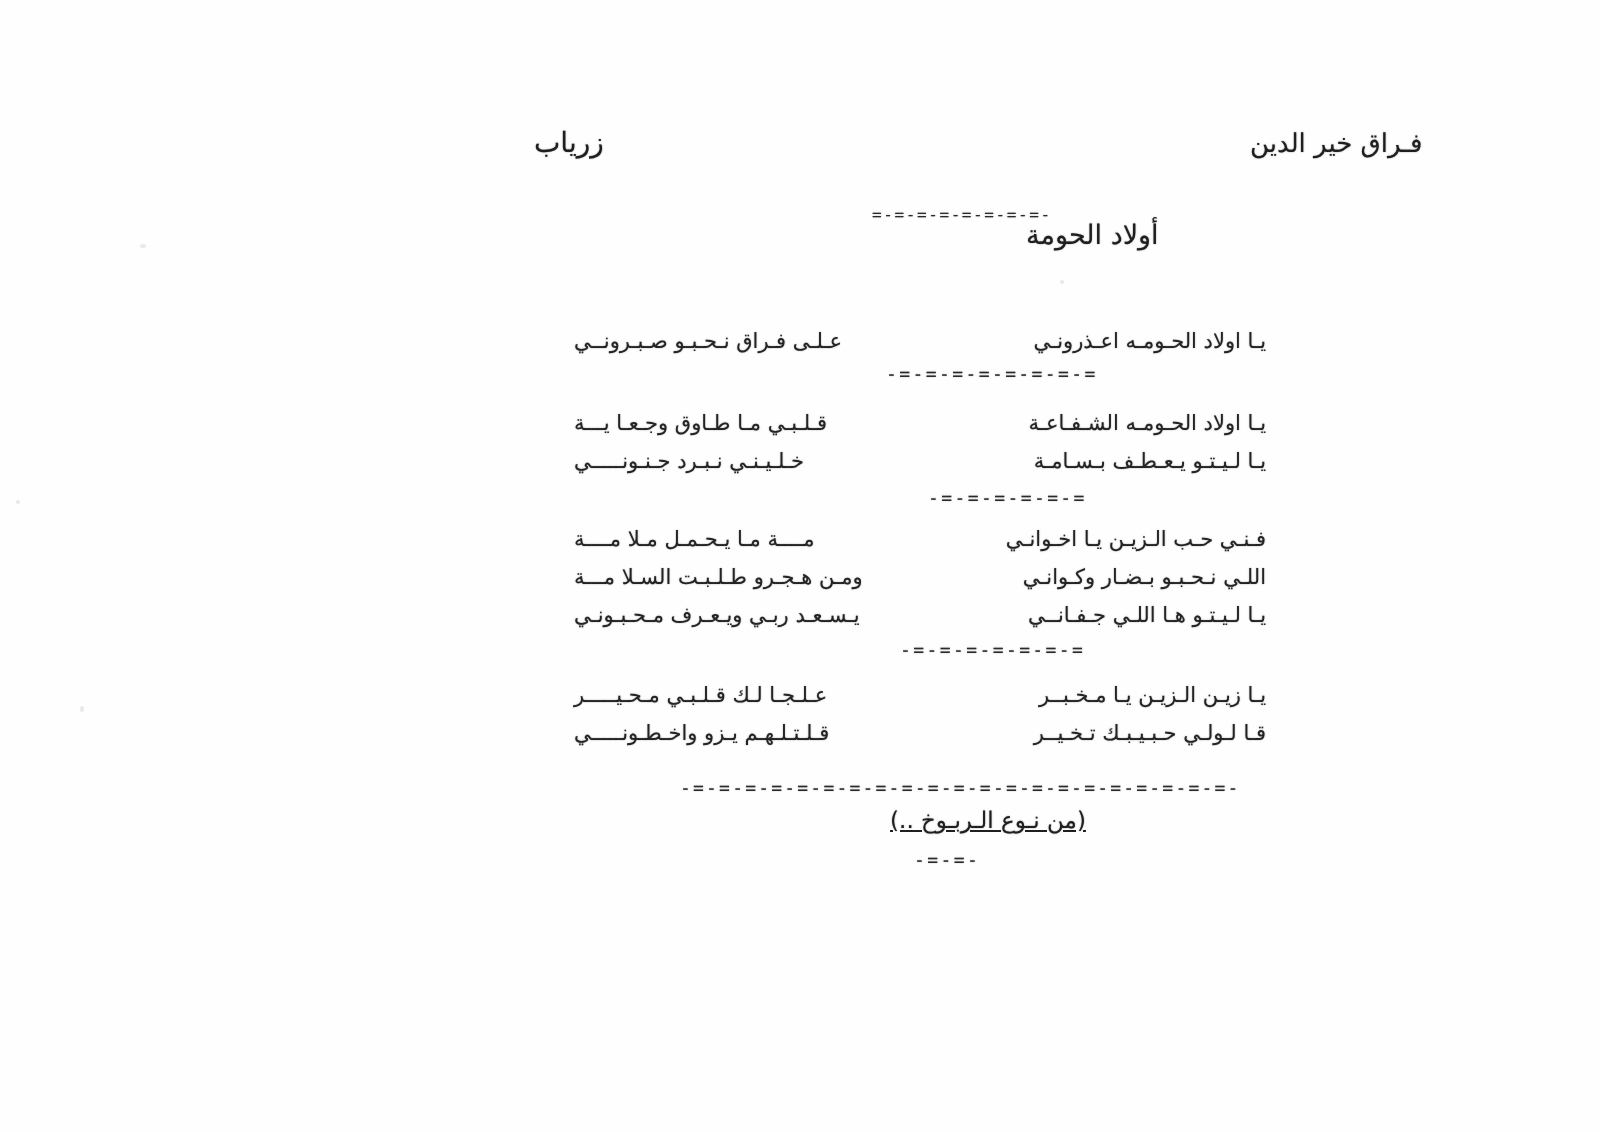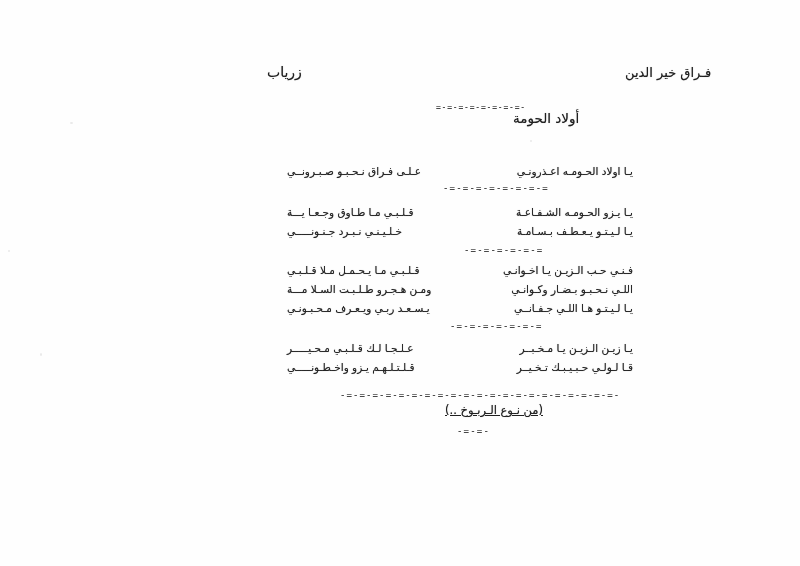--- a/index.html
+++ b/index.html
@@ -95,35 +95,35 @@
     <div class="vline">
       <span class="hemistich">يـا اولاد الحـومـه اعـذرونـي</span>
       <span class="hemistich">عـلـى فـراق نـحـبـو صـبـرونــي</span>
     </div>
   </div>
 
   <div class="sep sep-1">-=-=-=-=-=-=-=-=</div>
 
   <div class="stanza stanza-2">
     <div class="vline">
-      <span class="hemistich">يـا يـزو الحـومـه الشـفـاعـة</span>
+      <span class="hemistich">يـا اولاد الحـومـه الشـفـاعـة</span>
       <span class="hemistich">قـلـبـي مـا طـاوق وجـعـا يـــة</span>
     </div>
     <div class="vline">
       <span class="hemistich">يـا لـيـتـو يـعـطـف بـسـامـة</span>
       <span class="hemistich">خـلـيـنـي نـبـرد جـنـونـــــي</span>
     </div>
   </div>
 
   <div class="sep sep-2">-=-=-=-=-=-=</div>
 
   <div class="stanza stanza-3">
     <div class="vline">
       <span class="hemistich">فـنـي حـب الـزيـن يـا اخـوانـي</span>
-      <span class="hemistich">قـلـبـي مـا يـحـمـل مـلا قـلـبـي</span>
+      <span class="hemistich">مــــة مـا يـحـمـل مـلا مــــة</span>
     </div>
     <div class="vline">
       <span class="hemistich">اللـي نـحـبـو بـضـار وكـوانـي</span>
       <span class="hemistich">ومـن هـجـرو طـلـبـت السـلا مـــة</span>
     </div>
     <div class="vline">
       <span class="hemistich">يـا لـيـتـو هـا اللـي جـفـانــي</span>
       <span class="hemistich">يـسـعـد ربـي ويـعـرف مـحـبـونـي</span>
     </div>
   </div>

